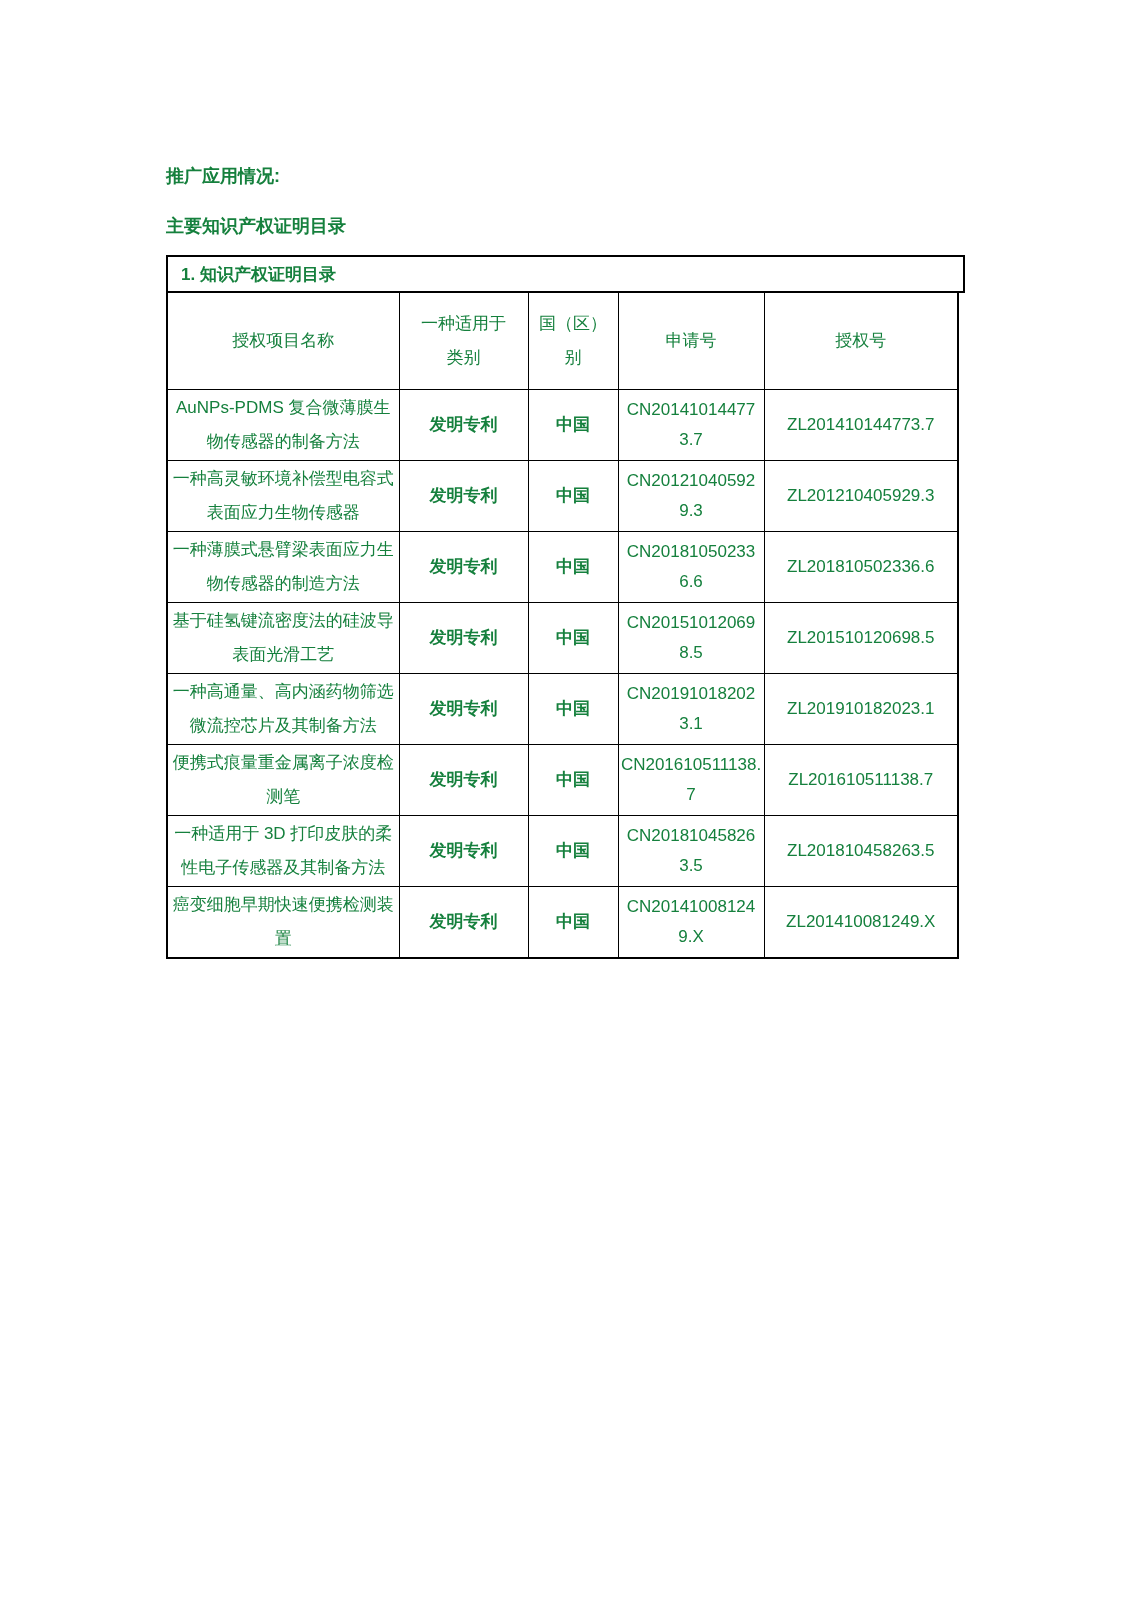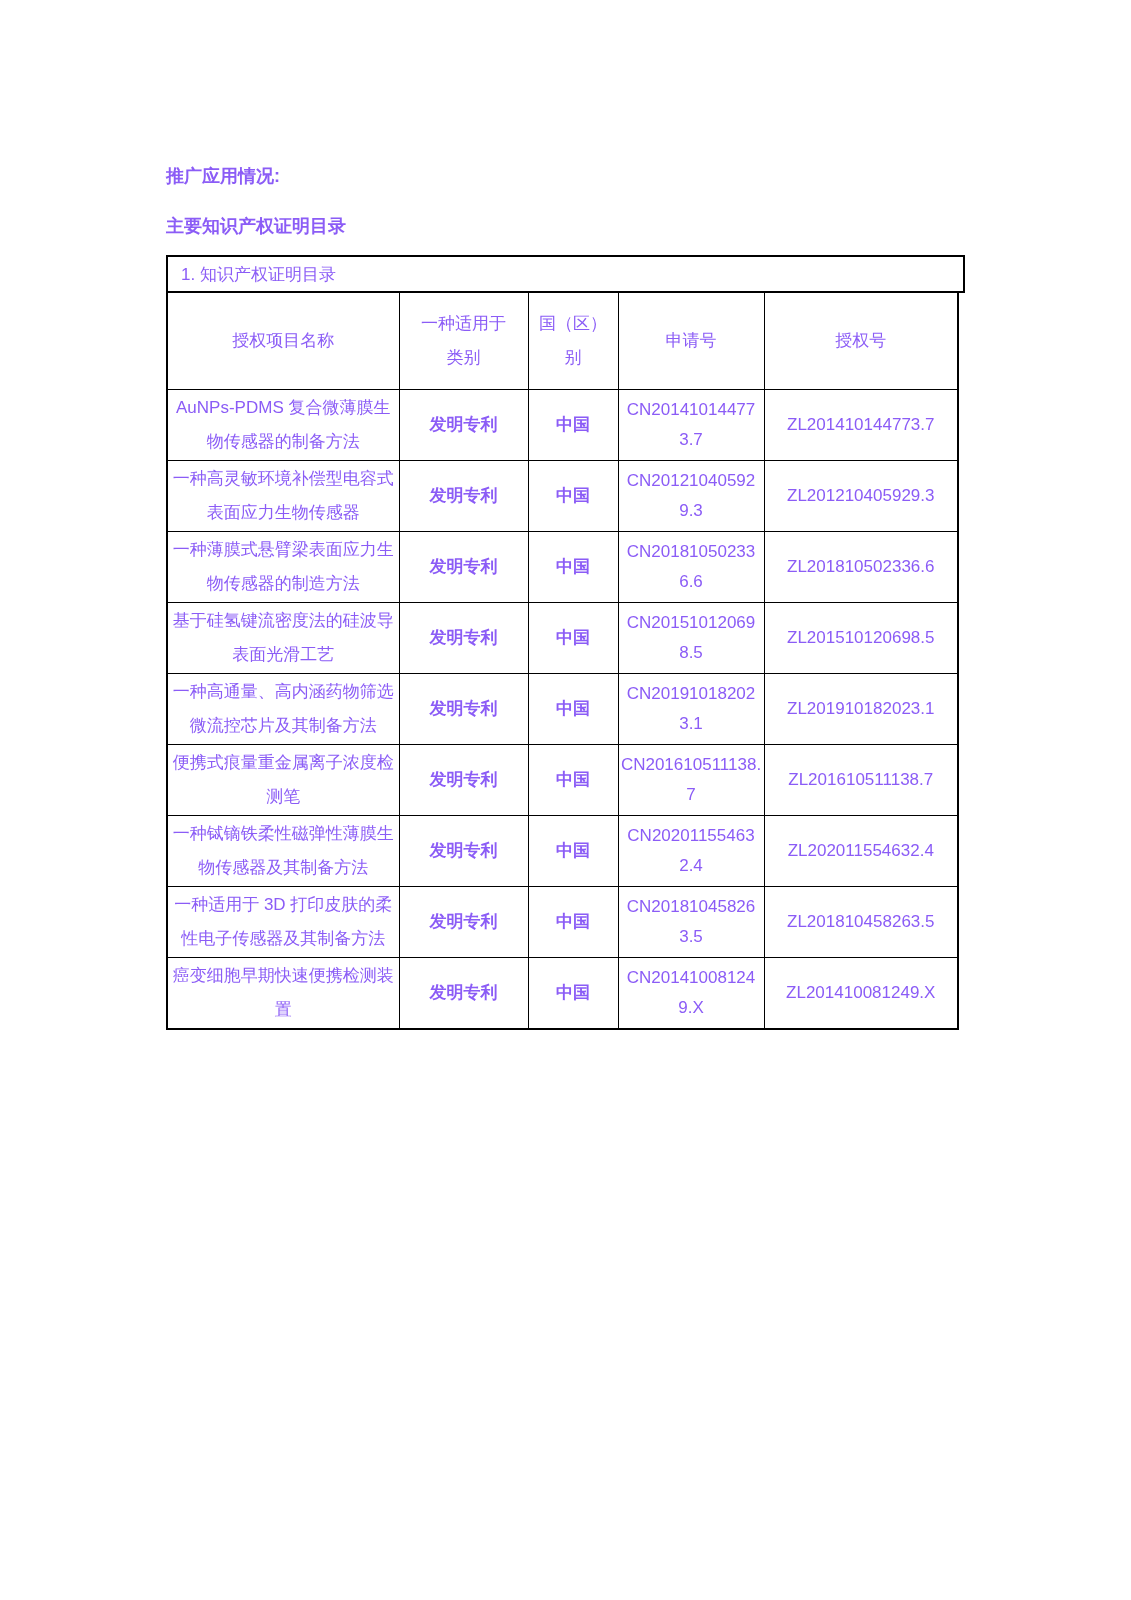--- a/index.html
+++ b/index.html
@@ -7,21 +7,21 @@
     padding: 0;
     background: #ffffff;
   }
   .page {
     position: relative;
     width: 1131px;
     height: 1600px;
     background: #ffffff;
     box-sizing: border-box;
     padding: 163px 166px 0 166px;
-    color: #8b5cf6;
+    color: #15803d;
     font-family: "Liberation Sans", "DejaVu Sans", sans-serif;
   }
   .sec-heading {
     font-size: 18px;
     font-weight: bold;
     line-height: 26px;
   }
   .heading-promo { margin-bottom: 6px; }
   .para {
     font-size: 17px;
@@ -35,20 +35,21 @@
   }
   .ip-title-box {
     box-sizing: border-box;
     width: 799px;
     height: 38px;
     border: 2px solid #000000;
     display: flex;
     align-items: center;
     padding-left: 13px;
     font-size: 17px;
+    font-weight: bold;
   }
   table.ip-table {
     border-collapse: collapse;
     table-layout: fixed;
     width: 791px;
     margin-top: -2px;
     border: 2px solid #000000;
   }
   table.ip-table td {
     border: 1px solid #000000;
@@ -156,27 +157,20 @@
       </tr>
 
       <tr>
         <td class="cell-name">便携式痕量重金属离子浓度检测笔</td>
         <td class="cell-cat">发明专利</td>
         <td class="cell-country">中国</td>
         <td class="cell-app">CN201610511138.7</td>
         <td class="cell-grant">ZL201610511138.7</td>
       </tr>
 
-      <tr>
-        <td class="cell-name">一种铽镝铁柔性磁弹性薄膜生物传感器及其制备方法</td>
-        <td class="cell-cat">发明专利</td>
-        <td class="cell-country">中国</td>
-        <td class="cell-app">CN202011554632.4</td>
-        <td class="cell-grant">ZL202011554632.4</td>
-      </tr>
 
       <tr>
         <td class="cell-name">一种适用于 3D 打印皮肤的柔性电子传感器及其制备方法</td>
         <td class="cell-cat">发明专利</td>
         <td class="cell-country">中国</td>
         <td class="cell-app">CN201810458263.5</td>
         <td class="cell-grant">ZL201810458263.5</td>
       </tr>
 
       <tr>

